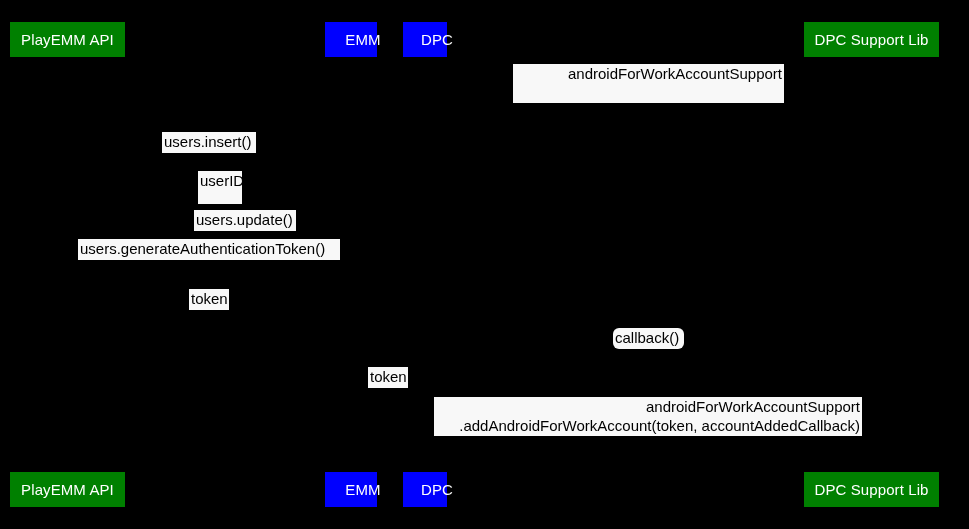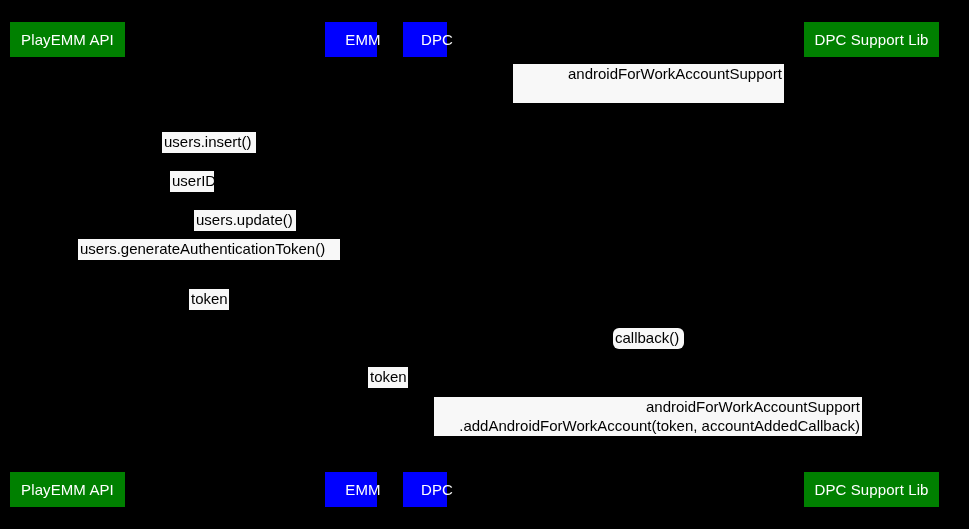--- a/index.html
+++ b/index.html
@@ -82,21 +82,21 @@
       </div>
     </div>
 
   <div id="messages">
       <div class="msg multi" style="left: 513px; top: 64px; width: 271px; height: 39px;">
         <span class="line">androidForWorkAccountSupport</span>
       </div>
       <div class="msg" style="left: 162px; top: 132px; width: 94px; height: 21px;">
         <span class="line">users.insert()</span>
       </div>
-      <div class="msg" style="left: 170px; top: 171px; width: 44px; height: 21px;">
+      <div class="msg" style="left: 198px; top: 171px; width: 44px; height: 33px;">
         <span class="line">userID</span>
       </div>
       <div class="msg" style="left: 158px; top: 210px; width: 102px; height: 21px; margin-left: 36px;">
         <span class="line">users.update()</span>
       </div>
       <div class="msg" style="left: 78px; top: 239px; width: 262px; height: 21px;">
         <span class="line">users.generateAuthenticationToken()</span>
       </div>
       <div class="msg" style="left: 189px; top: 289px; width: 40px; height: 21px;">
         <span class="line">token</span>

